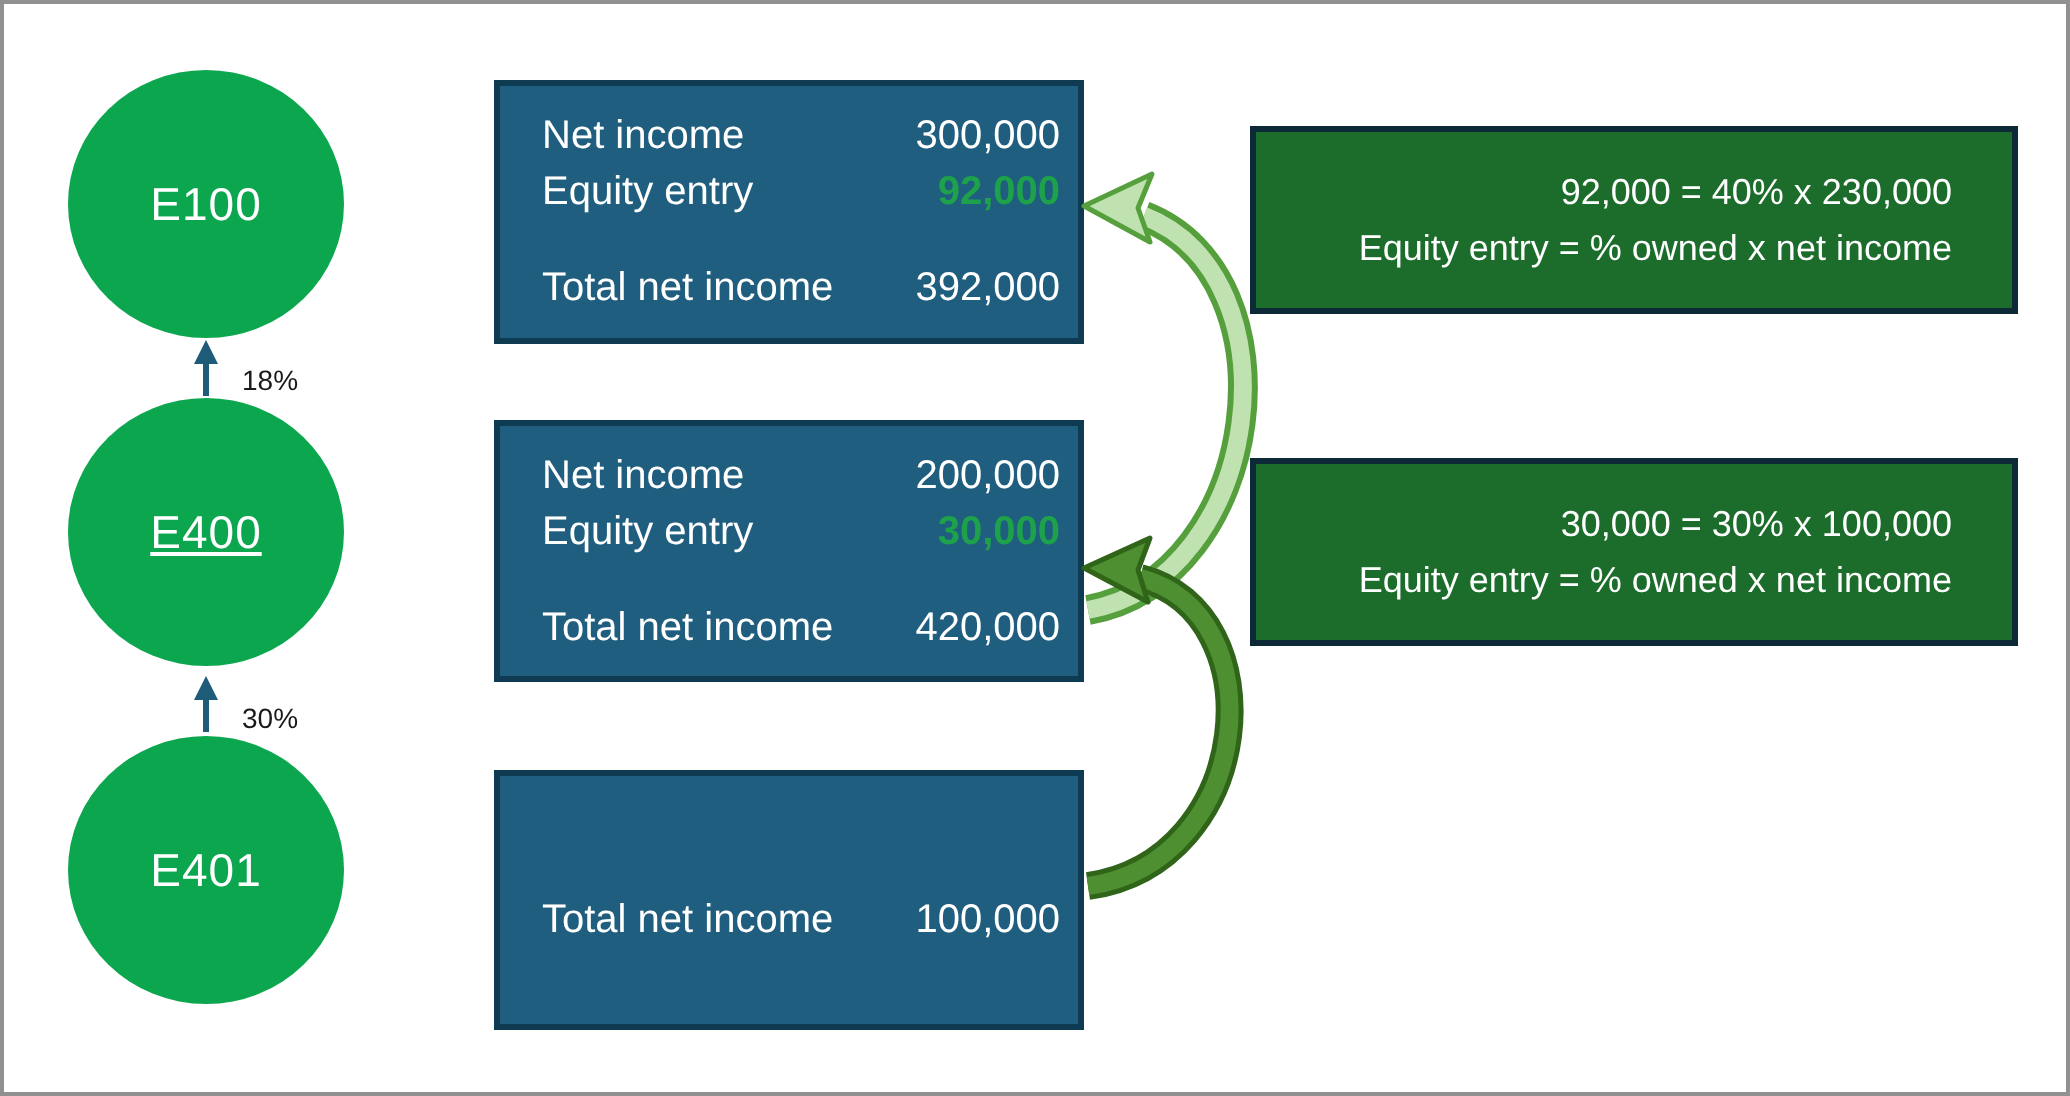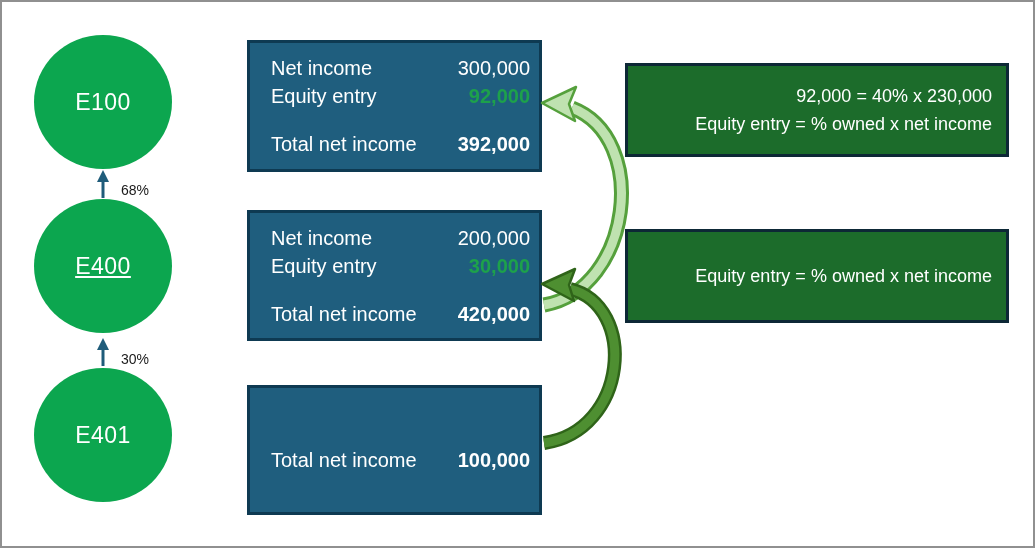--- a/index.html
+++ b/index.html
@@ -63,36 +63,36 @@
   .income-box-3 { top: 383px; height: 130px; }
   .income-row {
     display: flex;
     justify-content: space-between;
     align-items: baseline;
     line-height: 28px;
     white-space: nowrap;
   }
   .income-value { text-align: right; }
   .val-green { color: var(--accent-green-text, #1da14b); font-weight: bold; margin-left: 42px; }
-  .val-bold  { font-weight: bold; margin-top: 20px; }
+  .val-bold  { font-weight: normal; margin-top: 20px; }
   
   .callout-box {
     position: absolute;
     left: 623px;
     width: 384px;
     height: 94px;
     box-sizing: border-box;
     background: var(--callout-green, #1c6c2b);
     border: 3px solid var(--callout-border, #0d2836);
     color: #ffffff;
     display: flex;
     flex-direction: column;
     justify-content: center;
     text-align: right;
-    padding-right: 14px;
+    padding-right: 30px;
     font-size: 18px;
     line-height: 28px;
     white-space: nowrap;
   }
   .callout-1 { top: 61px; }
   .callout-2 { top: 227px; }
   
   .arrows-layer {
     position: absolute;
     top: 0; left: 0;
@@ -109,21 +109,21 @@
   <div class="entity-circle entity-e100">
     <span>E100</span>
   </div>
   <div class="entity-circle entity-e400">
     <span>E400</span>
   </div>
   <div class="entity-circle entity-e401">
     <span>E401</span>
   </div>
 
-  <span class="ownership-label ownership-40">68%</span>
+  <span class="ownership-label ownership-40">18%</span>
   <span class="ownership-label ownership-30">30%</span>
 
   <div class="income-box income-box-1">
     <div class="income-row">
       <span class="income-label">Net income</span>
       <span class="income-value">300,000</span>
     </div>
     <div class="income-row">
       <span class="income-label">Equity entry</span>
       <span class="income-value val-green">92,000</span>
@@ -154,20 +154,21 @@
       <span class="income-label">Total net income</span>
       <span class="income-value val-bold">100,000</span>
     </div>
   </div>
 
   <div class="callout-box callout-1">
     <div>92,000 = 40% x 230,000</div>
     <div>Equity entry = % owned x net income</div>
   </div>
   <div class="callout-box callout-2">
+    <div>30,000 = 30% x 100,000</div>
     <div>Equity entry = % owned x net income</div>
   </div>
 
   <svg class="arrows-layer" viewBox="0 0 1035 548" xmlns="http://www.w3.org/2000/svg">
 
     <g>
       <line x1="101" y1="196" x2="101" y2="179" stroke="#1f5c7a" stroke-width="3"></line>
       <polygon points="101,168 95,180 107,180" fill="#1f5c7a"></polygon>
     </g>
 

